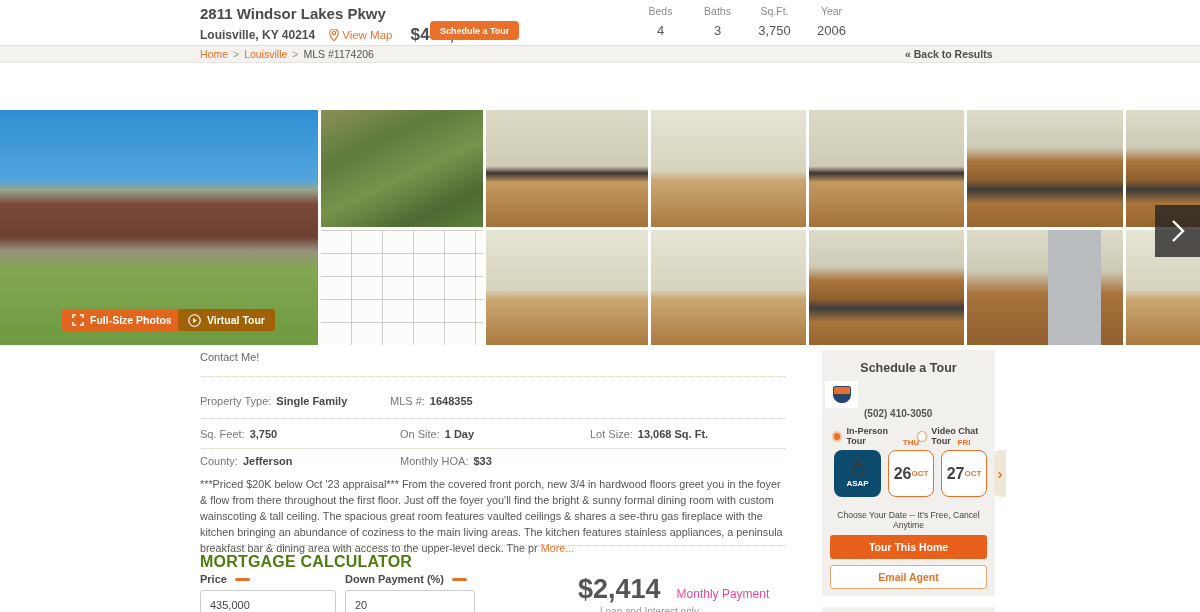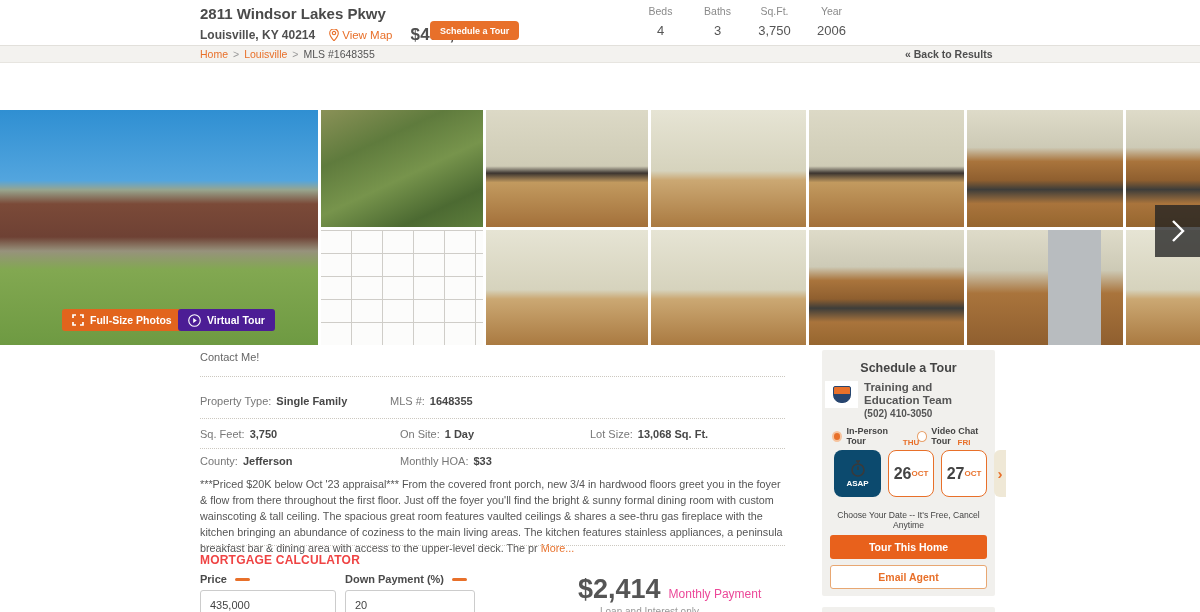--- a/index.html
+++ b/index.html
@@ -42,40 +42,40 @@
   .photo { position:absolute; cursor:pointer; }
   .ph-exterior { background:linear-gradient(180deg,#2f8fd2 0%,#53a5de 30%,#98a58e 34%,#7b4a38 40%,#6e4134 54%,#97927c 60%,#82a851 68%,#6e9a42 100%); }
   .ph-aerial { background:linear-gradient(155deg,#8a9157 0%,#5f7b3d 30%,#77944c 55%,#4c6a32 80%,#5e7e3c 100%); }
   .ph-floorplan { background:#fcfcfb; background-image:repeating-linear-gradient(0deg,transparent 0 22px,#cfcdc8 22px 23px),repeating-linear-gradient(90deg,transparent 0 30px,#cfcdc8 30px 31px); }
   .ph-interior { background:linear-gradient(180deg,#e6e4d4 0%,#d6d3bd 52%,#cba873 60%,#aa7a41 100%); }
   .ph-interior-dark { background:linear-gradient(180deg,#dcd9c6 0%,#cfccb6 48%,#3c3530 54%,#c29a5f 62%,#a3703a 100%); }
   .ph-kitchen { background:linear-gradient(180deg,#dedbc9 0%,#cdcab6 32%,#a9743c 44%,#8f5f2f 60%,#3d3d3a 68%,#a9743c 80%,#96662f 100%); }
   .ph-fridge { background:linear-gradient(90deg,rgba(0,0,0,0) 0 52%,#b8bcbf 52% 86%,rgba(0,0,0,0) 86%),linear-gradient(180deg,#dedbc9 0%,#cdcab6 35%,#a9743c 55%,#8f5f2f 100%); }
   .gal-btn { position:absolute; display:flex; align-items:center; gap:6px; height:22px; padding:0 10px; border-radius:3px; font-size:10.5px; font-weight:bold; cursor:pointer; border:none; }
   .gal-btn-orange { background:#e2641d; color:#fff; }
-  .gal-btn-black { background:#4c1d95; color:#fff; }
+  .gal-btn-black { background:#a16207; color:#fff; }
   .next-arrow { left:1155px; top:205px; width:45px; height:52px; background:rgba(35,35,35,.78); color:#fff; display:flex; align-items:center; justify-content:center; font-size:26px; cursor:pointer; }
 
   
   .contact-me { left:200px; top:351px; font-size:11px; color:#666; }
   .rule { position:absolute; left:200px; width:585px; border-top:1px dotted #ccc8c0; }
   .drow { position:absolute; left:200px; width:585px; display:flex; align-items:center; }
   .dcell { font-size:11px; color:#777; display:flex; align-items:center; gap:5px; }
   .dcell b { color:#474747; }
   .c1 { width:200px; } .c2 { width:190px; } .c3 { width:195px; }
   .badge-active { background:#38691e; color:#fff; font-size:10px; font-weight:bold; font-style:italic; padding:2px 16px; border-radius:9px; }
   .desc { left:200px; top:476px; width:586px; font-size:10.8px; line-height:16px; color:#555; }
   .more-link { color:#e8702a; cursor:pointer; }
 
   
-  .mort-h { left:200px; top:553px; font-size:12px; font-weight:bold; color:#ef4444; letter-spacing:.2px; }
+  .mort-h { left:200px; top:553px; font-size:16px; font-weight:bold; color:#4d7c0f; letter-spacing:.2px; }
   .fld-label { position:absolute; font-size:11px; font-weight:bold; color:#4a4a4a; display:flex; align-items:center; gap:8px; }
   .fld-dash { width:15px; height:3px; background:#e8702a; border-radius:2px; }
   .fld-input { position:absolute; height:30px; border:1px solid #ccc; border-radius:3px; font-size:11px; color:#444; padding:0 9px; font-family:"Liberation Sans",sans-serif; background:#fff; }
-  .pay-wrap { left:578px; top:574px; display:flex; align-items:baseline; gap:8px; }
+  .pay-wrap { left:578px; top:574px; display:flex; align-items:baseline; gap:16px; }
   .pay-amount { font-size:27px; font-weight:bold; color:#555; }
   .pay-label { font-size:12px; color:#ec4899; }
   .pay-note { left:600px; top:606px; font-size:10px; color:#999; }
 
   
   .tour-card { left:822px; top:350px; width:173px; height:246px; background:#f1f0ed; border-radius:2px; }
   .tour-card2 { left:822px; top:607px; width:173px; height:10px; background:#f1f0ed; border-radius:2px; }
   .tour-h { left:0; top:11px; width:173px; text-align:center; font-size:12.5px; font-weight:bold; color:#444; }
   .agent-logo { left:3px; top:31px; width:33px; height:27px; background:#fff; display:flex; align-items:center; justify-content:center; }
   .shield { width:18px; height:17px; background:linear-gradient(180deg,#e8702a 0 45%,#27456f 45% 100%); border-radius:2px 2px 8px 8px; border:1px solid #27456f; }
@@ -138,21 +138,21 @@
     </div>
   </div>
 
 
   <div class="abs crumb-bar"></div>
   <div class="abs crumbs">
     <span class="crumb-link">Home</span>
     <span class="crumb-sep">&gt;</span>
     <span class="crumb-link">Louisville</span>
     <span class="crumb-sep">&gt;</span>
-    <span class="crumb-current">MLS #1648355</span>
+    <span class="crumb-current">MLS #1174206</span>
   </div>
   <div class="abs back-results">« Back to Results</div>
 
   <div class="photo ph-exterior" style="left:0;top:110px;width:318px;height:235px;"></div>
   <div class="photo ph-aerial" style="left:321px;top:110px;width:162px;height:117px;"></div>
   <div class="photo ph-floorplan" style="left:321px;top:230px;width:162px;height:115px;"></div>
   <div class="photo ph-interior-dark" style="left:486px;top:110px;width:162px;height:117px;"></div>
   <div class="photo ph-interior" style="left:486px;top:230px;width:162px;height:115px;"></div>
   <div class="photo ph-interior" style="left:651px;top:110px;width:155px;height:117px;"></div>
   <div class="photo ph-interior" style="left:651px;top:230px;width:155px;height:115px;"></div>
@@ -249,21 +249,20 @@
     <span class="pay-label">Monthly Payment</span>
   </div>
   <div class="abs pay-note">Loan and Interest only</div>
 
   <div class="abs tour-card">
     <div class="inner-abs tour-h">Schedule a Tour</div>
 
     <div class="inner-abs agent-logo">
       <div class="shield"></div>
     </div>
-    <div class="inner-abs agent-name">Training and Education Team</div>
     <div class="inner-abs agent-phone">(502) 410-3050</div>
 
     <div class="inner-abs radios">
       <span class="radio-opt">
         <span class="rdot sel"></span>
         <span>In-Person Tour</span>
       </span>
       <span class="radio-opt">
         <span class="rdot unsel"></span>
         <span>Video Chat Tour</span>

